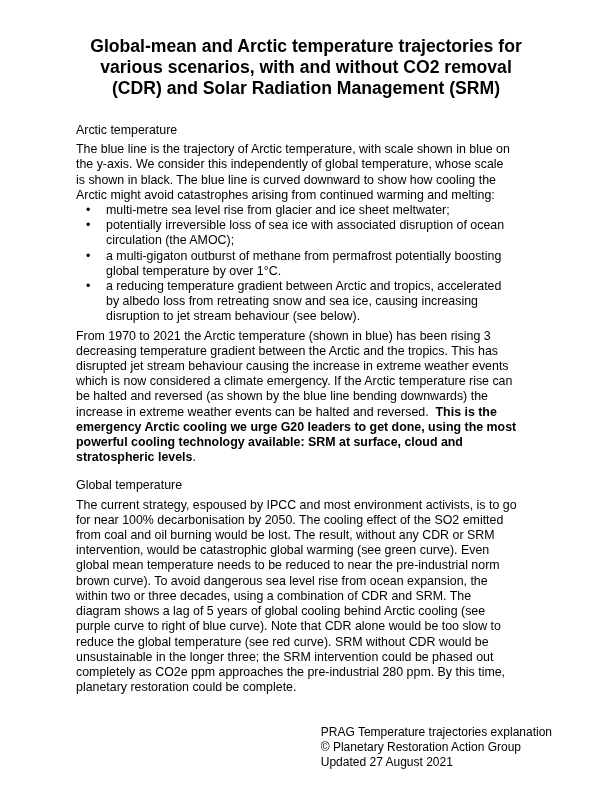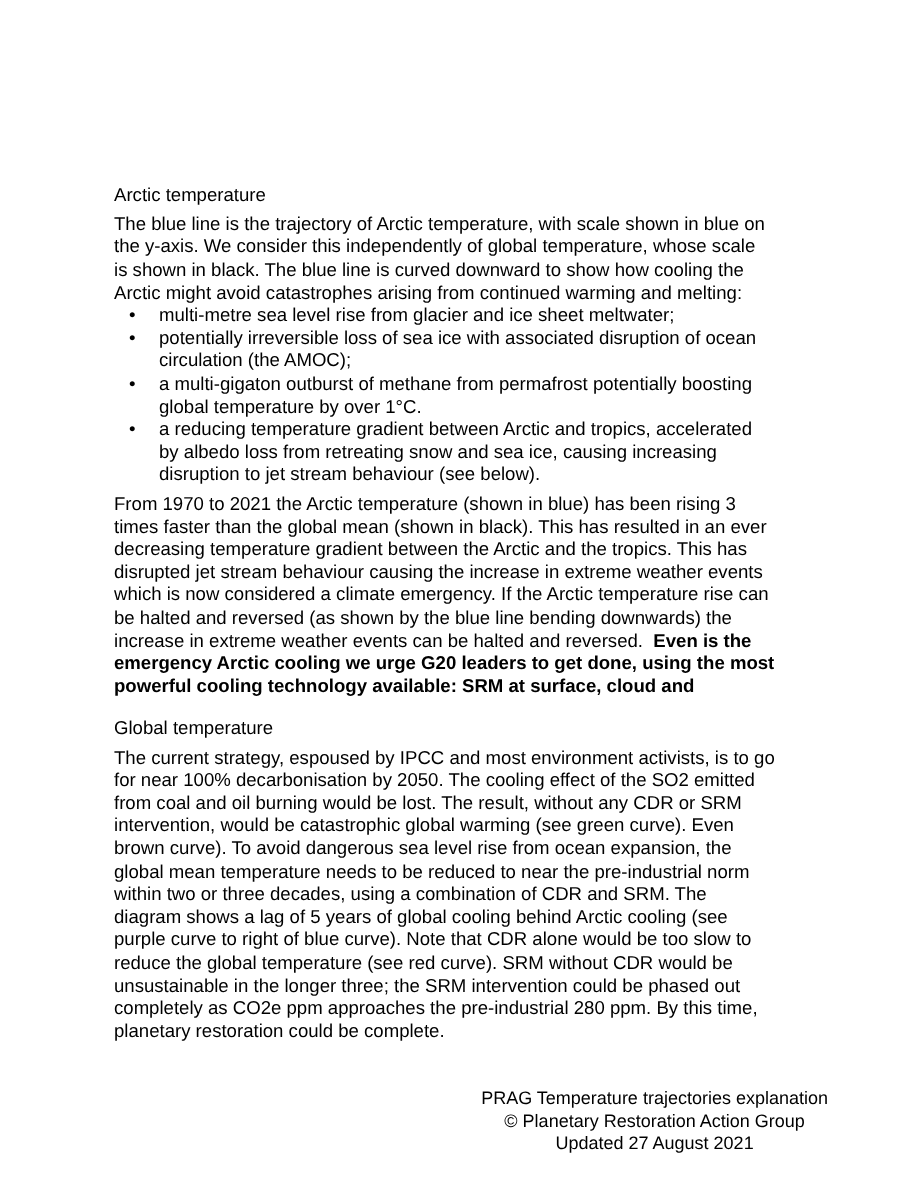--- a/index.html
+++ b/index.html
@@ -74,29 +74,34 @@
       top: 725px;
       font-size: 12px;
       line-height: 15px;
     }
     .footer-left {
       left: 76px;
       text-align: left;
     }
     .footer-right {
       right: 60px;
-      text-align: center;
+      text-align: left;
     }
     .footer .line { display: block; white-space: nowrap; }
   </style>
 </head>
 <body>
 
 <div class="page">
 
+  <h1 class="title">
+    <span>Global-mean and Arctic temperature trajectories for</span>
+    <span>various scenarios, with and without CO2 removal</span>
+    <span>(CDR) and Solar Radiation Management (SRM)</span>
+  </h1>
 
   <div class="content">
 
     <section>
       <h2 class="heading">Arctic temperature</h2>
 
       <p class="para">
         <span class="line">The blue line is the trajectory of Arctic temperature, with scale shown in blue on</span>
         <span class="line">the y-axis.  We consider this independently of global temperature, whose scale</span>
         <span class="line">is shown in black.  The blue line is curved downward to show how cooling the</span>
@@ -123,42 +128,42 @@
           <span class="line">a reducing temperature gradient between Arctic and tropics, accelerated</span>
           <span class="line">by albedo loss from retreating snow and sea ice, causing increasing</span>
           <span class="line">disruption to jet stream behaviour (see below).</span>
         </li>
       </ul>
 
       <div class="gap-small"></div>
 
       <p class="para">
         <span class="line">From 1970 to 2021 the Arctic temperature (shown in blue) has been rising 3</span>
-        <span class="line">times faster than the global mean (shown in black).  This has resulted in an ever</span>
         <span class="line">decreasing temperature gradient between the Arctic and the tropics.  This has</span>
         <span class="line">disrupted jet stream behaviour causing the increase in extreme weather events</span>
         <span class="line">which is now considered a climate emergency.  If the Arctic temperature rise can</span>
         <span class="line">be halted and reversed (as shown by the blue line bending downwards) the</span>
-        <span class="line"><span style="white-space:pre">increase in extreme weather events can be halted and reversed.  </span><span class="bold">Even is the</span></span>
+        <span class="line"><span style="white-space:pre">increase in extreme weather events can be halted and reversed.  </span><span class="bold">This is the</span></span>
         <span class="line bold">emergency Arctic cooling we urge G20 leaders to get done, using the most</span>
         <span class="line bold">powerful cooling technology available: SRM at surface, cloud and</span>
+        <span class="line"><span class="bold">stratospheric levels</span><span>.</span></span>
       </p>
     </section>
 
     <div class="gap-section"></div>
 
     <section>
       <h2 class="heading">Global temperature</h2>
       <p class="para">
         <span class="line">The current strategy, espoused by IPCC and most environment activists, is to go</span>
         <span class="line">for near 100% decarbonisation by 2050.  The cooling effect of the SO2 emitted</span>
         <span class="line">from coal and oil burning would be lost.  The result, without any CDR or SRM</span>
         <span class="line">intervention, would be catastrophic global warming (see green curve).  Even</span>
+        <span class="line">global mean temperature needs to be reduced to near the pre-industrial norm</span>
         <span class="line">brown curve).  To avoid dangerous sea level rise from ocean expansion, the</span>
-        <span class="line">global mean temperature needs to be reduced to near the pre-industrial norm</span>
         <span class="line">within two or three decades, using a combination of CDR and SRM.  The</span>
         <span class="line">diagram shows a lag of 5 years of global cooling behind Arctic cooling (see</span>
         <span class="line">purple curve to right of blue curve).  Note that CDR alone would be too slow to</span>
         <span class="line">reduce the global temperature (see red curve).  SRM without CDR would be</span>
         <span class="line">unsustainable in the longer three; the SRM intervention could be phased out</span>
         <span class="line">completely as CO2e ppm approaches the pre-industrial 280 ppm.  By this time,</span>
         <span class="line">planetary restoration could be complete.</span>
       </p>
     </section>
   </div>

